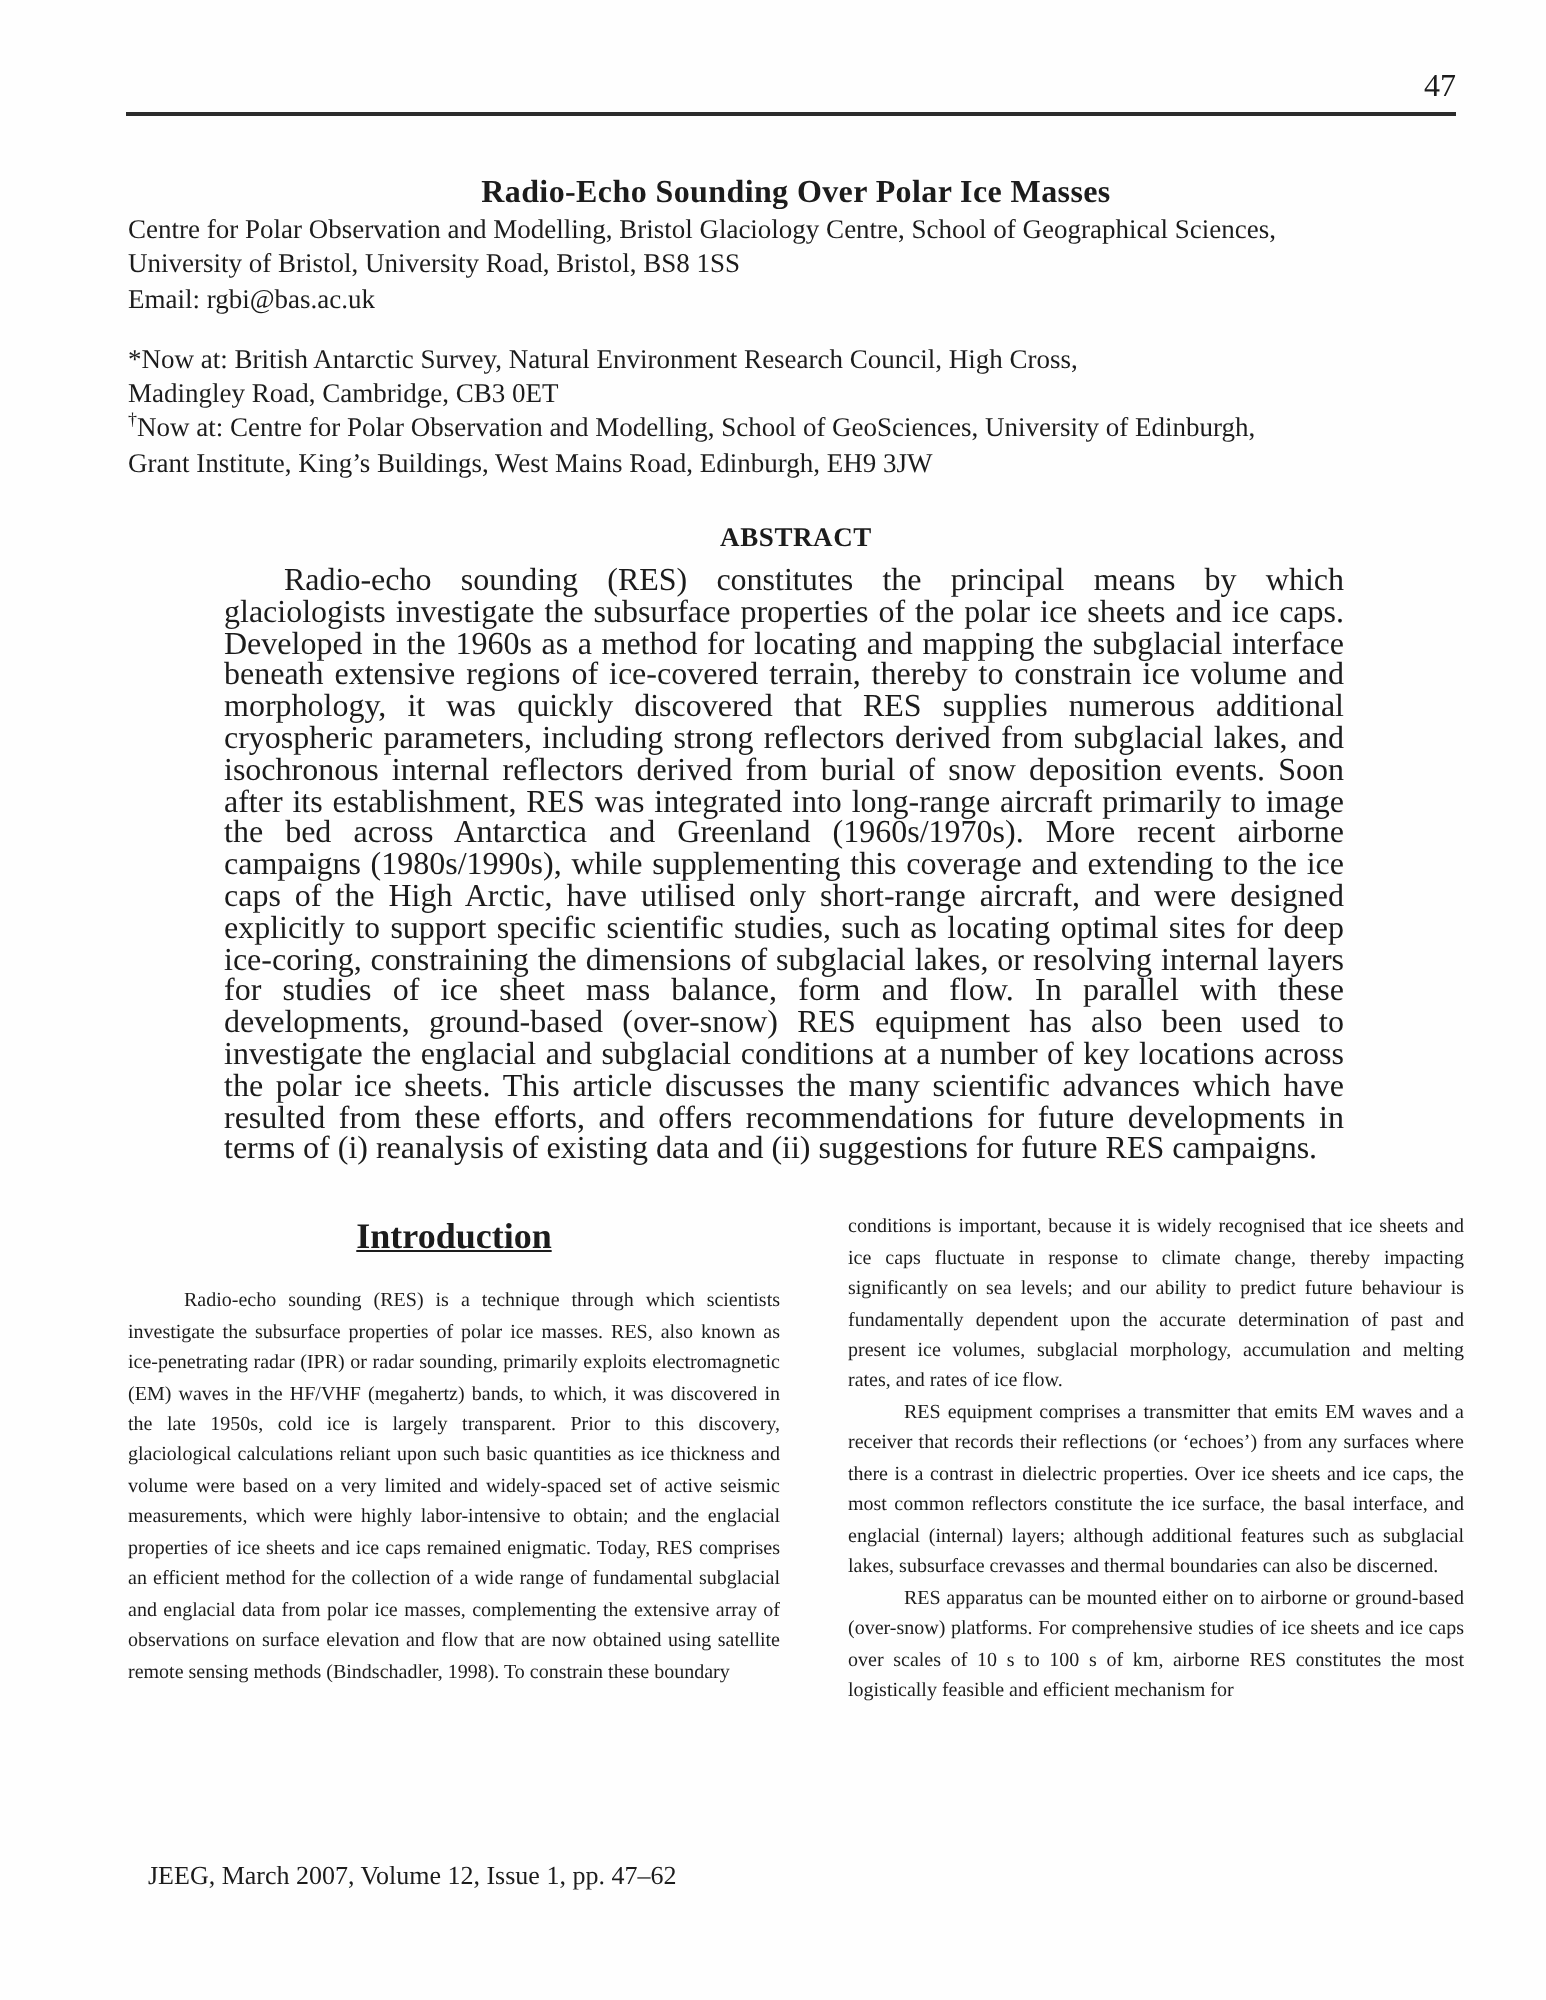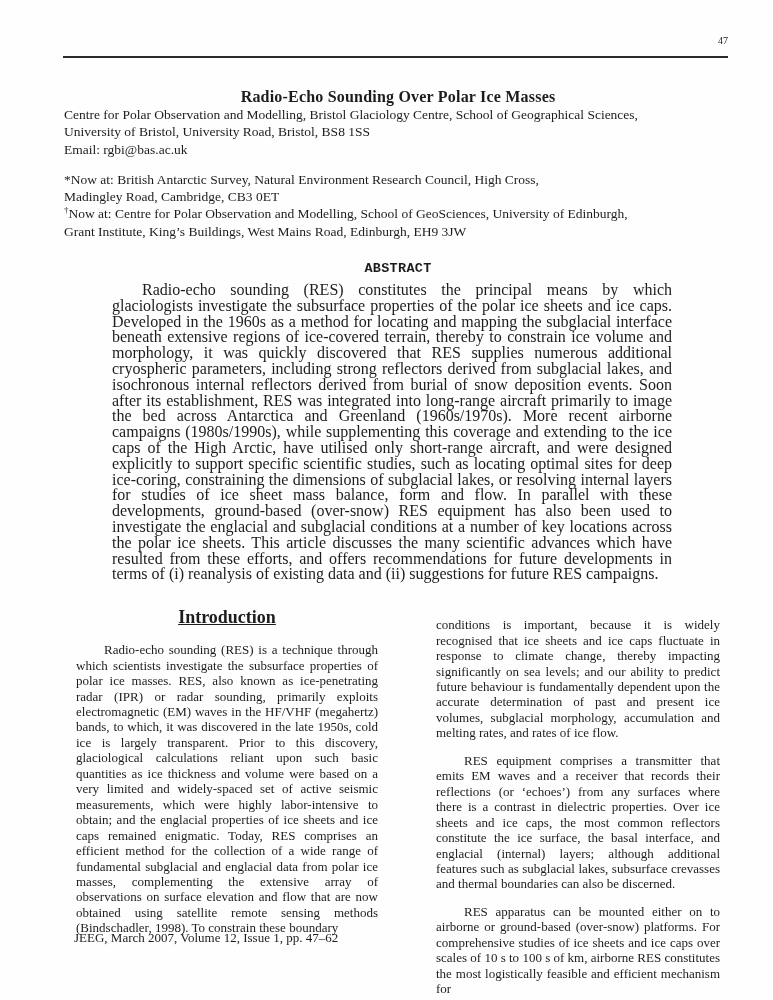--- a/index.html
+++ b/index.html
@@ -13,21 +13,21 @@
     height: 1000px;
     background: #fefefe;
     font-family: "Liberation Serif", "DejaVu Serif", serif;
     color: #1c1c1c;
     overflow: hidden;
   }
   .page-number {
     position: absolute;
     top: 35px;
     right: 45px;
-    font-size: 10px;
+    font-size: 16px;
   }
   .head-rule {
     position: absolute;
     top: 56px;
     left: 63px;
     width: 665px;
     height: 2px;
     background: #2b2b2b;
   }
   .doc {
@@ -60,21 +60,20 @@
     font-size: 9px;
     vertical-align: super;
     line-height: 0;
   }
   .abstract-heading {
     text-align: center;
     font-weight: bold;
     font-size: 13.5px;
     margin-top: 21px;
     letter-spacing: 0.3px;
-    font-family: Liberation Mono, monospace;
   }
   .abstract {
     margin: 6px 60px 0 48px;
     font-size: 16px;
     line-height: 15.8px;
     text-align: justify;
     text-indent: 30px;
   }
   .columns {
     display: flex;
@@ -90,24 +89,24 @@
     flex: 0 0 308px;
   }
   .intro-heading {
     text-align: center;
     font-weight: bold;
     font-size: 18px;
     margin: 2px 0 14px 0;
     text-decoration: underline;
   }
   .colp {
-    font-size: 13px;
+    font-size: 10px;
     line-height: 15.45px;
     text-align: justify;
-    margin: 12px;
+    margin: 0;
   }
   .indent {
     text-indent: 28px;
   }
   .footer {
     position: absolute;
     left: 74px;
     top: 930px;
     font-size: 13px;
   }

